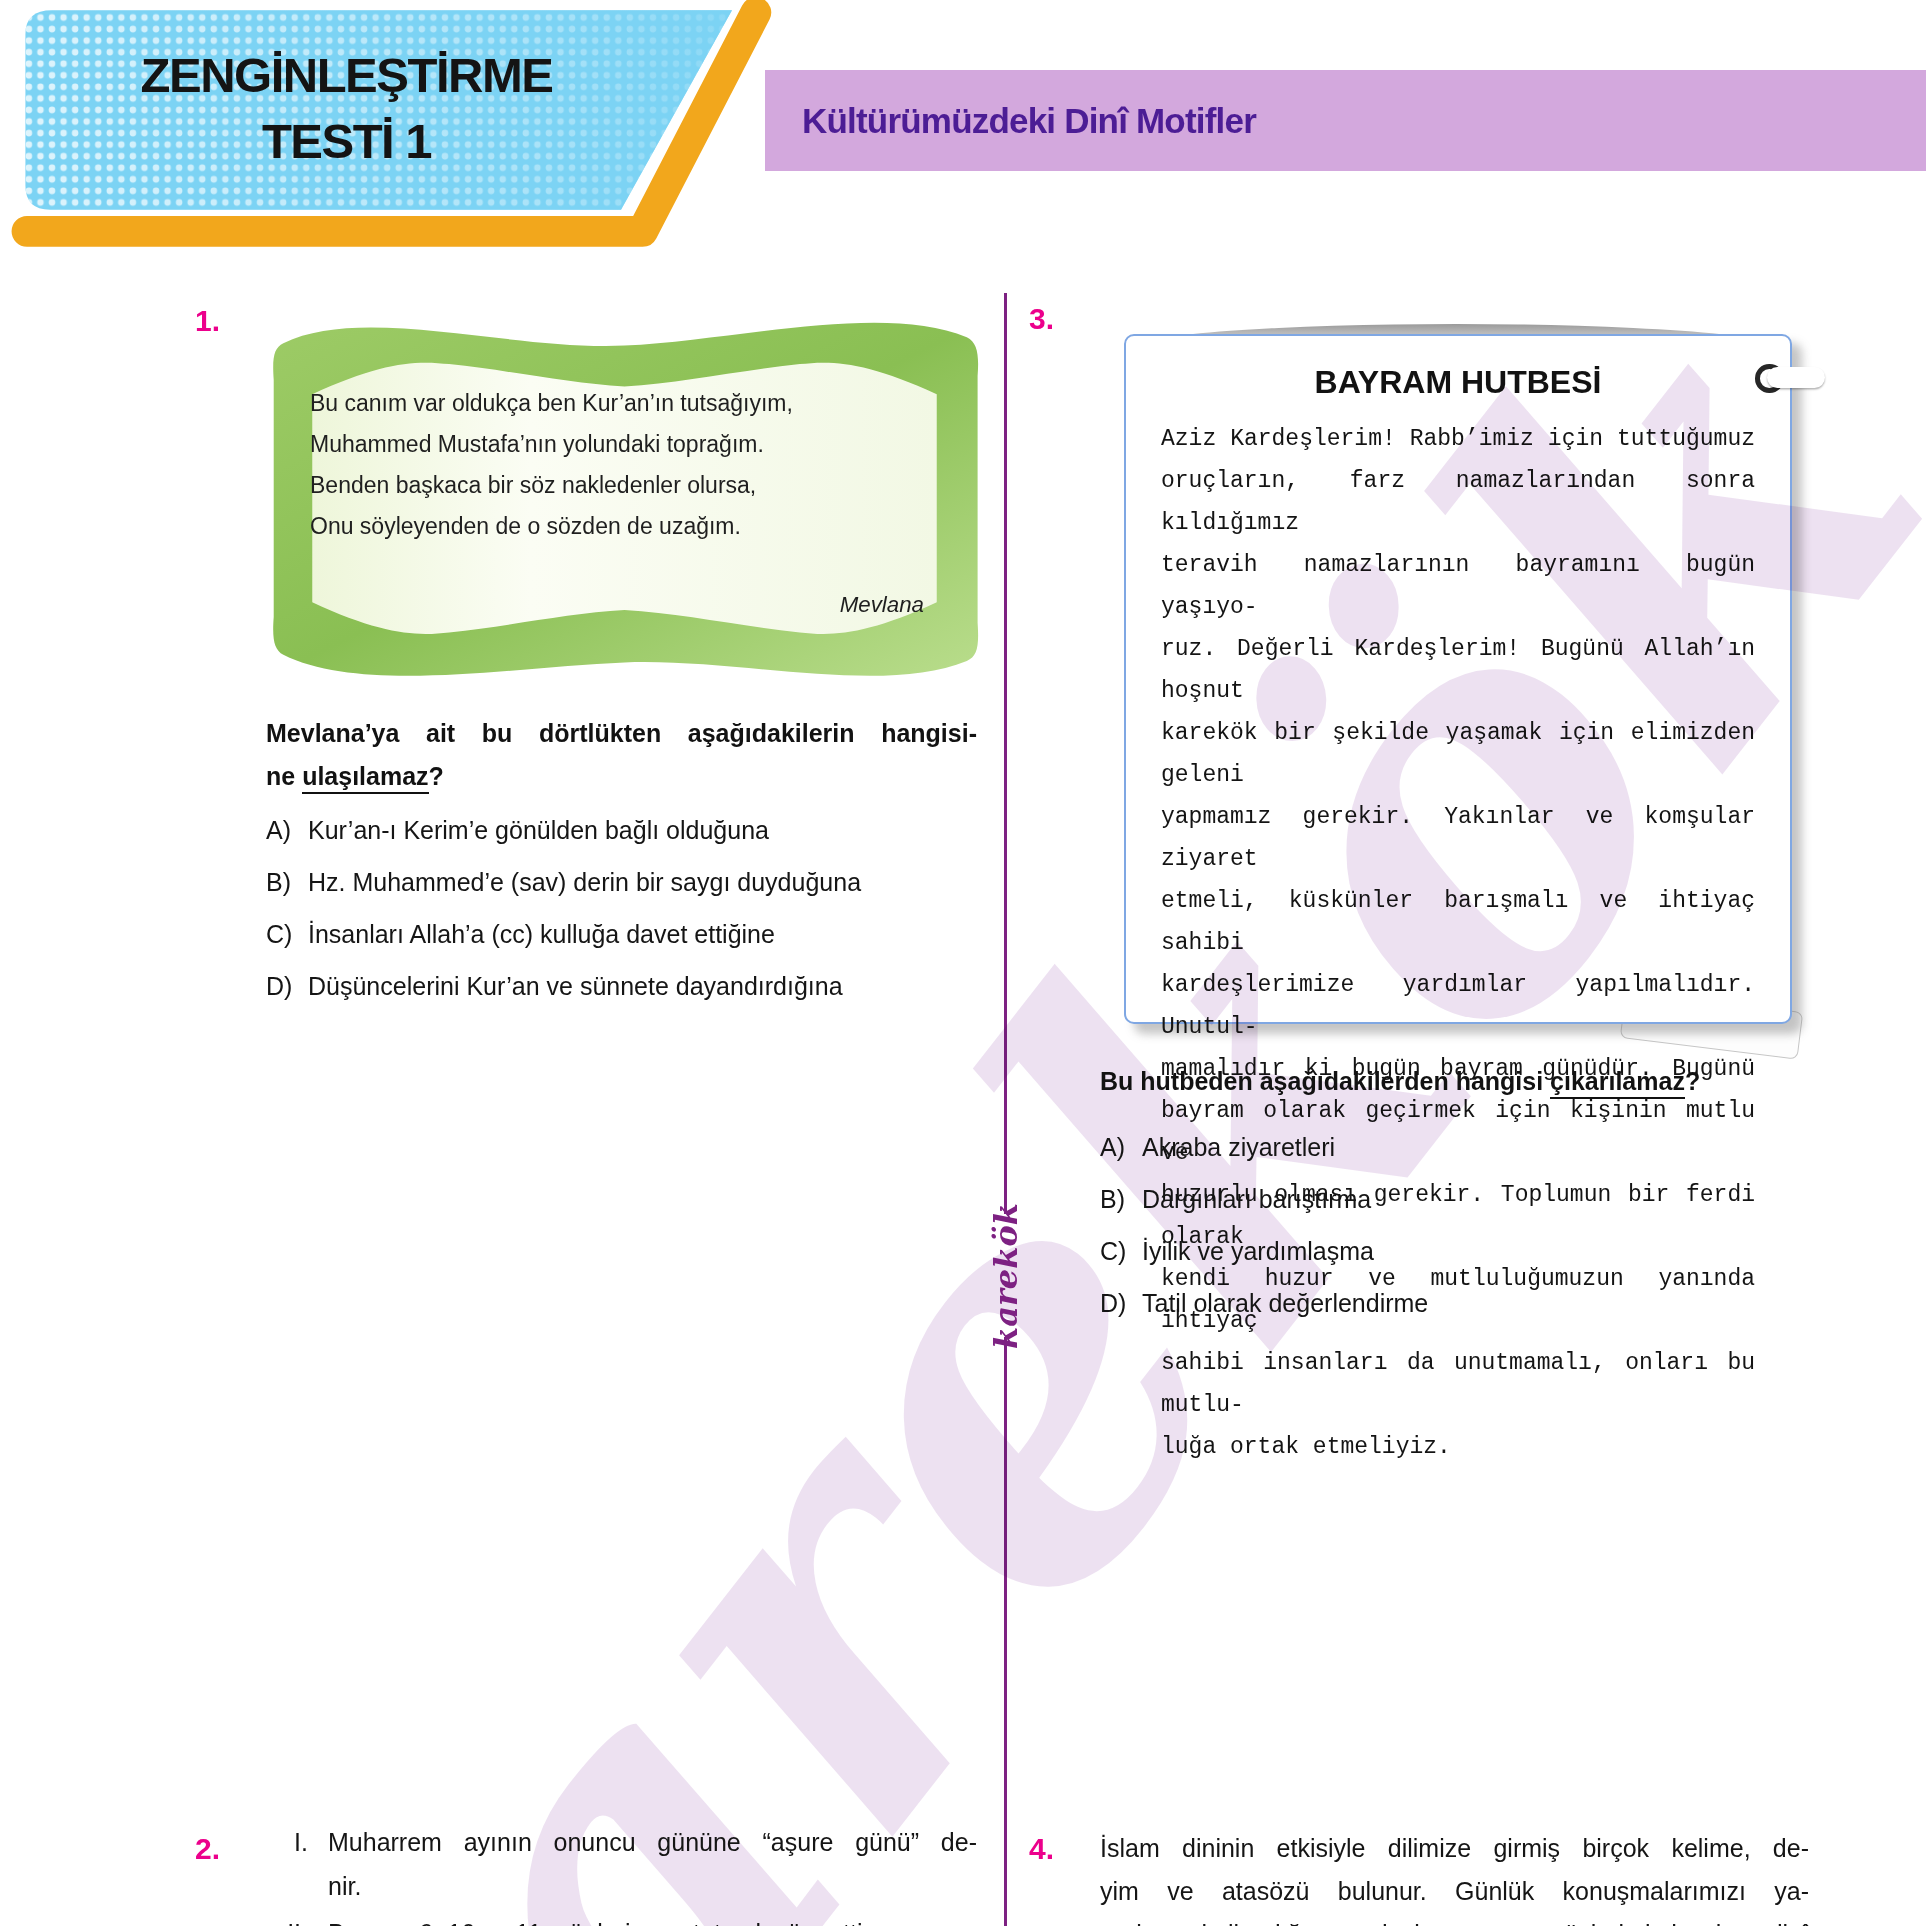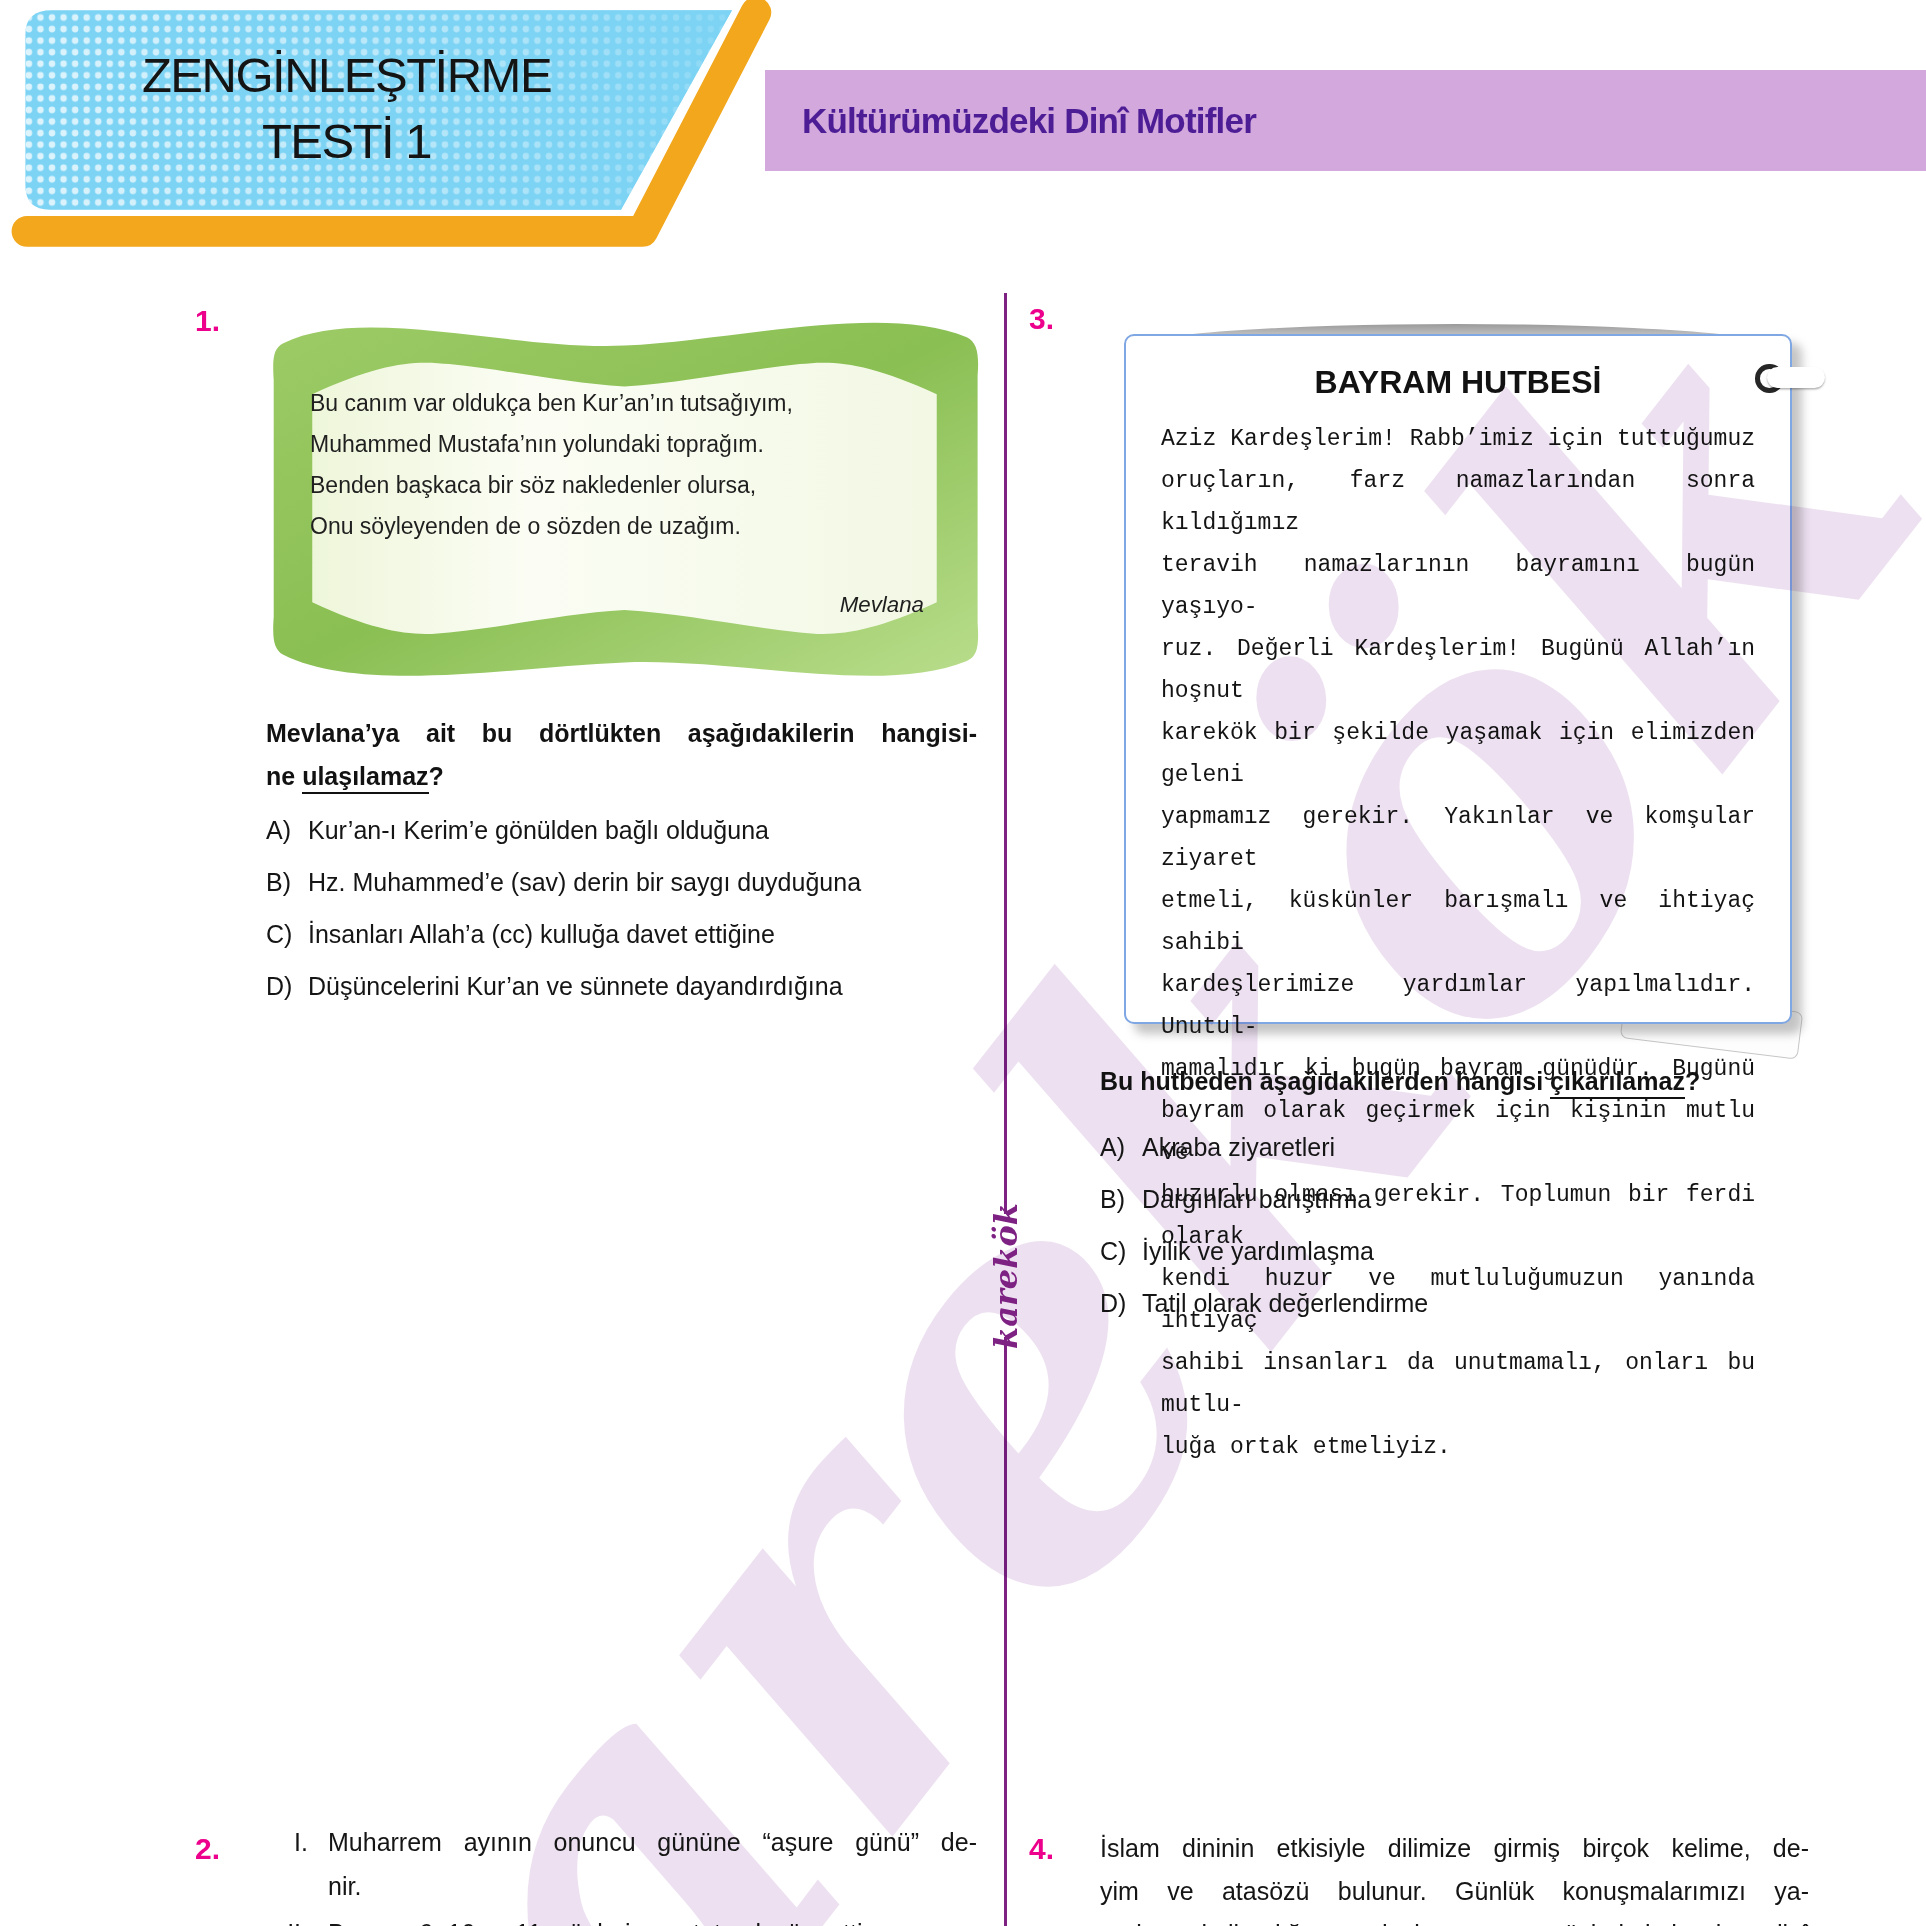--- a/index.html
+++ b/index.html
@@ -2,21 +2,21 @@
 <html style="font-size:6.2px"><head>
 <meta charset="utf-8">
 <style>
   html,body{margin:0;padding:0;background:#fff;}
   .page{position:relative;width:1965px;height:2512px;background:#ffffff;overflow:hidden;
         font-family:"Liberation Sans",sans-serif;color:#1a1a1a;}
 
   
   .header-art{position:absolute;left:0;top:0;z-index:3;}
   .header-title{position:absolute;left:46px;top:42px;width:601px;text-align:center;z-index:4;
-                font-weight:400;font-size:49px;line-height:66px;letter-spacing:-1.5px;color:#141414;}
+                font-weight:700;font-size:49px;line-height:66px;letter-spacing:-1.5px;color:#141414;}
   .subject-bar{position:absolute;left:765px;top:70px;right:0;height:101px;background:#d3a8dd;z-index:2;}
   .subject-bar .t{position:absolute;left:37px;top:50%;transform:translateY(-50%);
                   font-weight:700;font-size:35px;letter-spacing:-0.8px;color:#4c1d95;white-space:nowrap;}
 
   
   .watermark{position:absolute;left:-135px;top:1194px;width:2157px;text-align:center;z-index:5;
              font-family:"DejaVu Serif",serif;font-style:italic;font-weight:700;
              font-size:539px;line-height:1;color:rgba(196,156,208,0.30);
              transform:rotate(-52deg);mix-blend-mode:multiply;pointer-events:none;white-space:nowrap;}
   .divider-seg{position:absolute;left:1004px;width:2.7px;background:#7d2182;z-index:4;}

